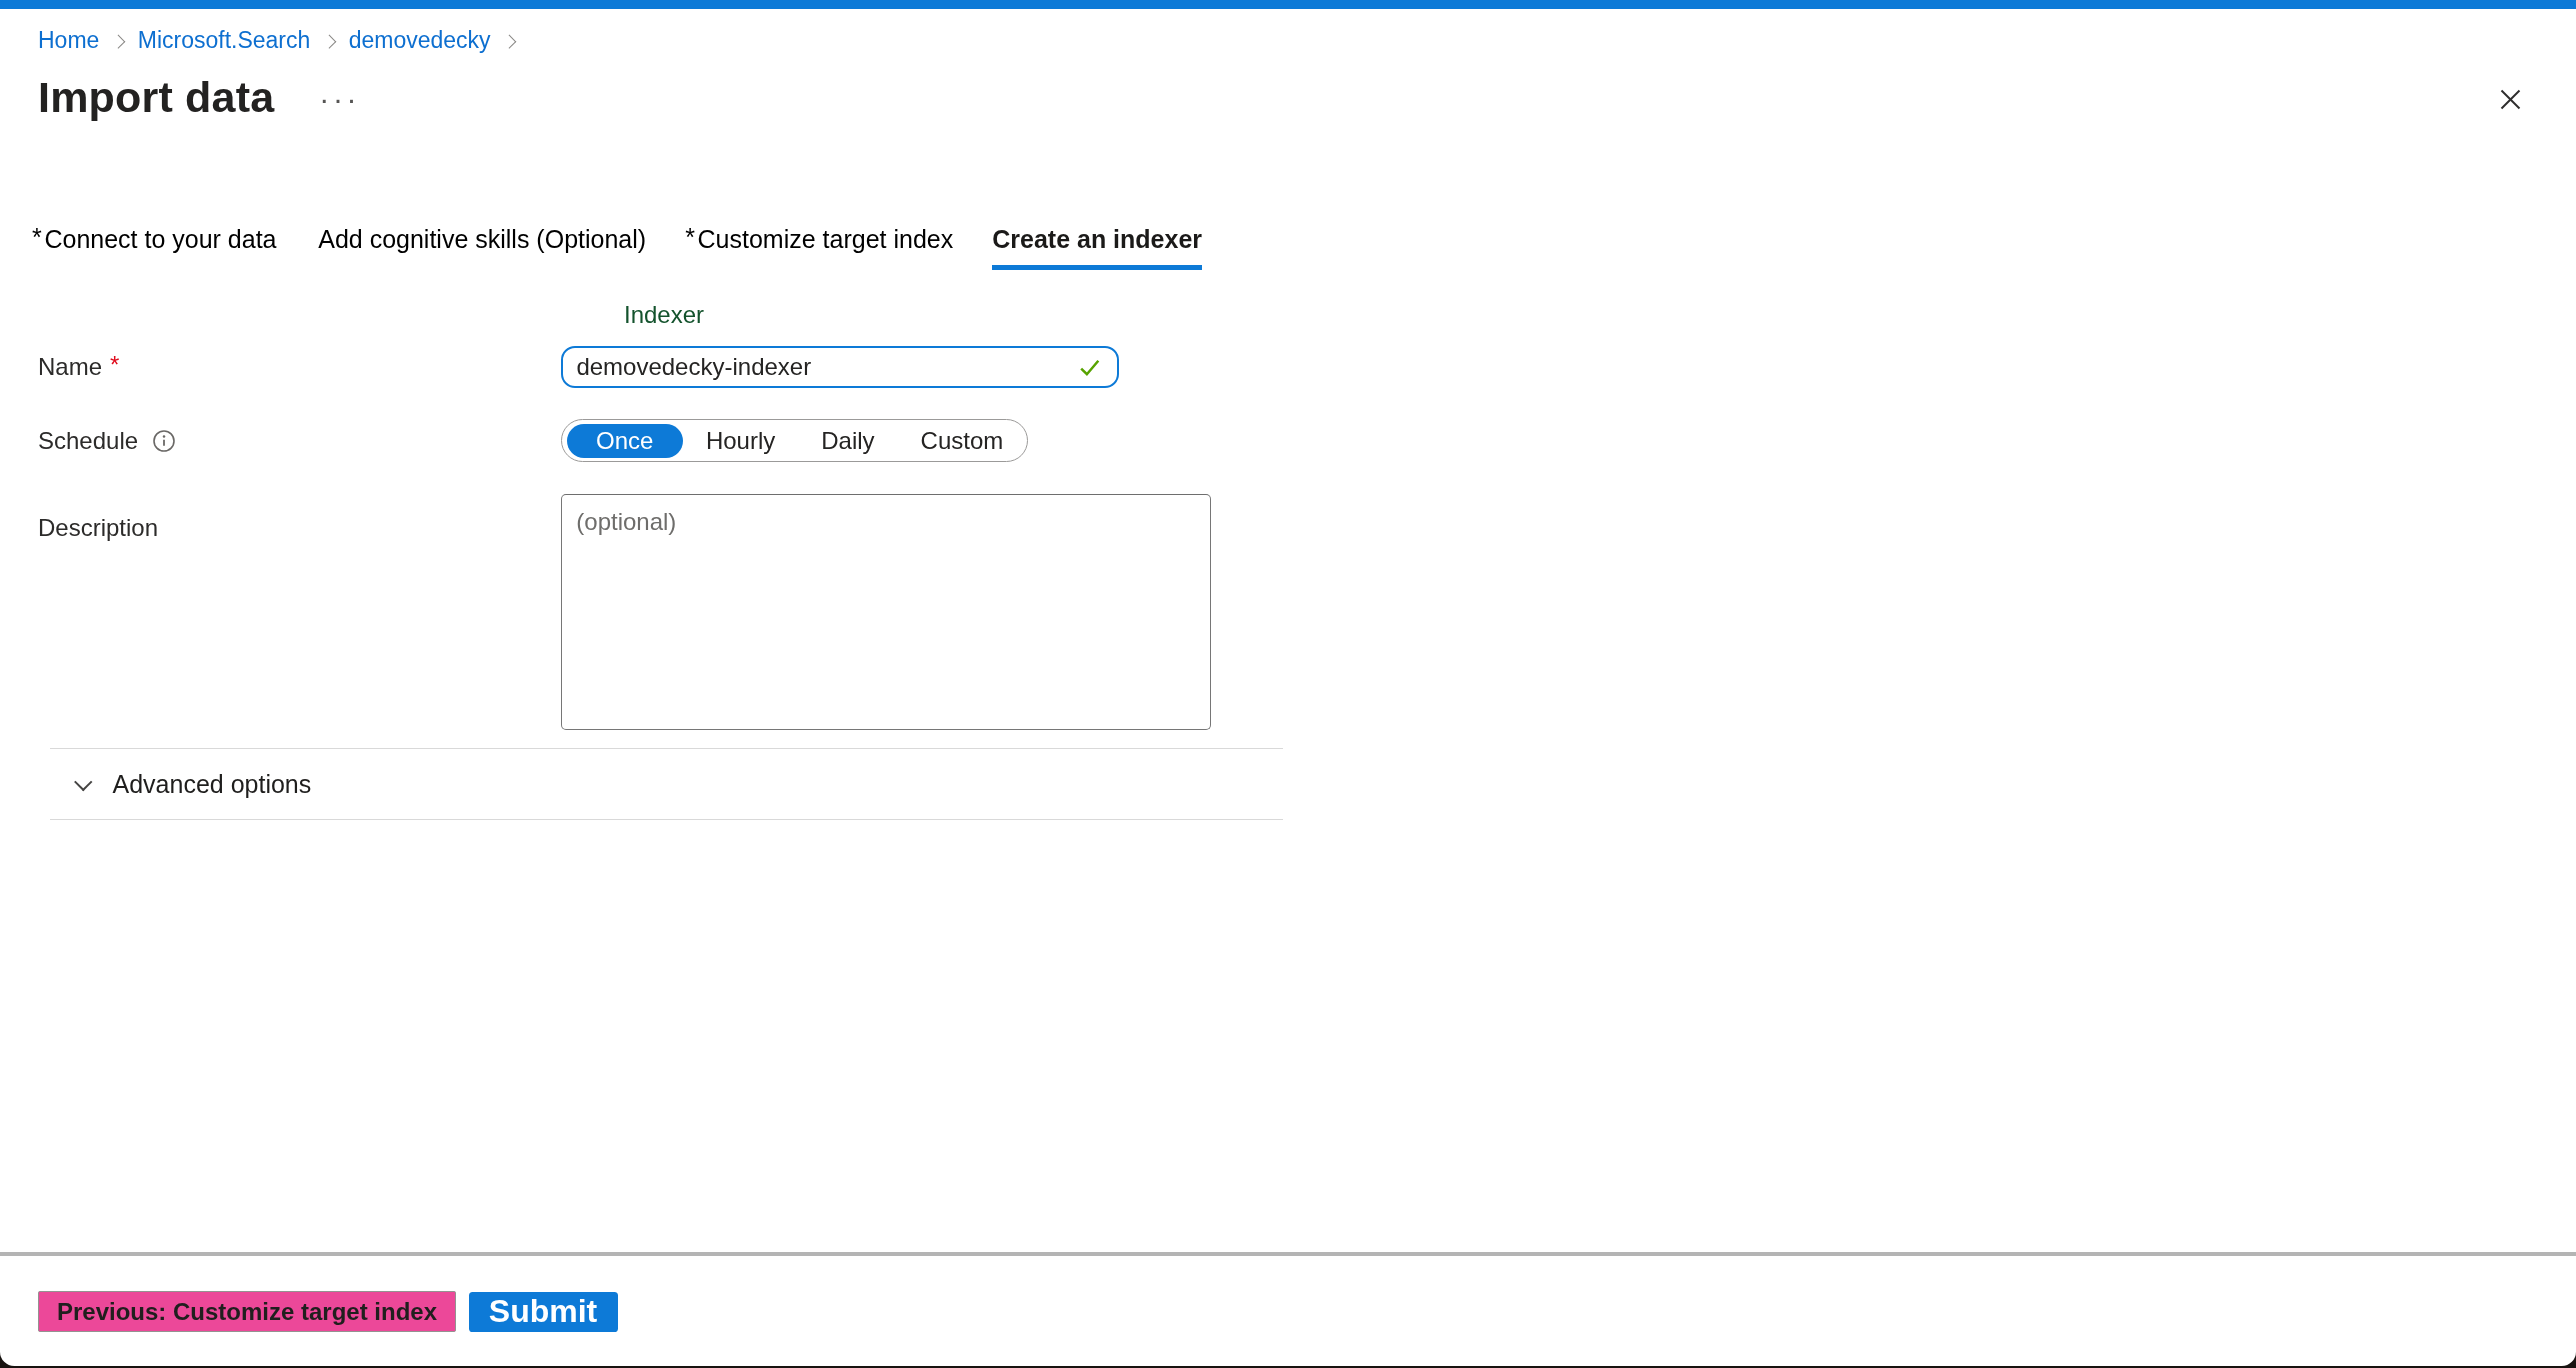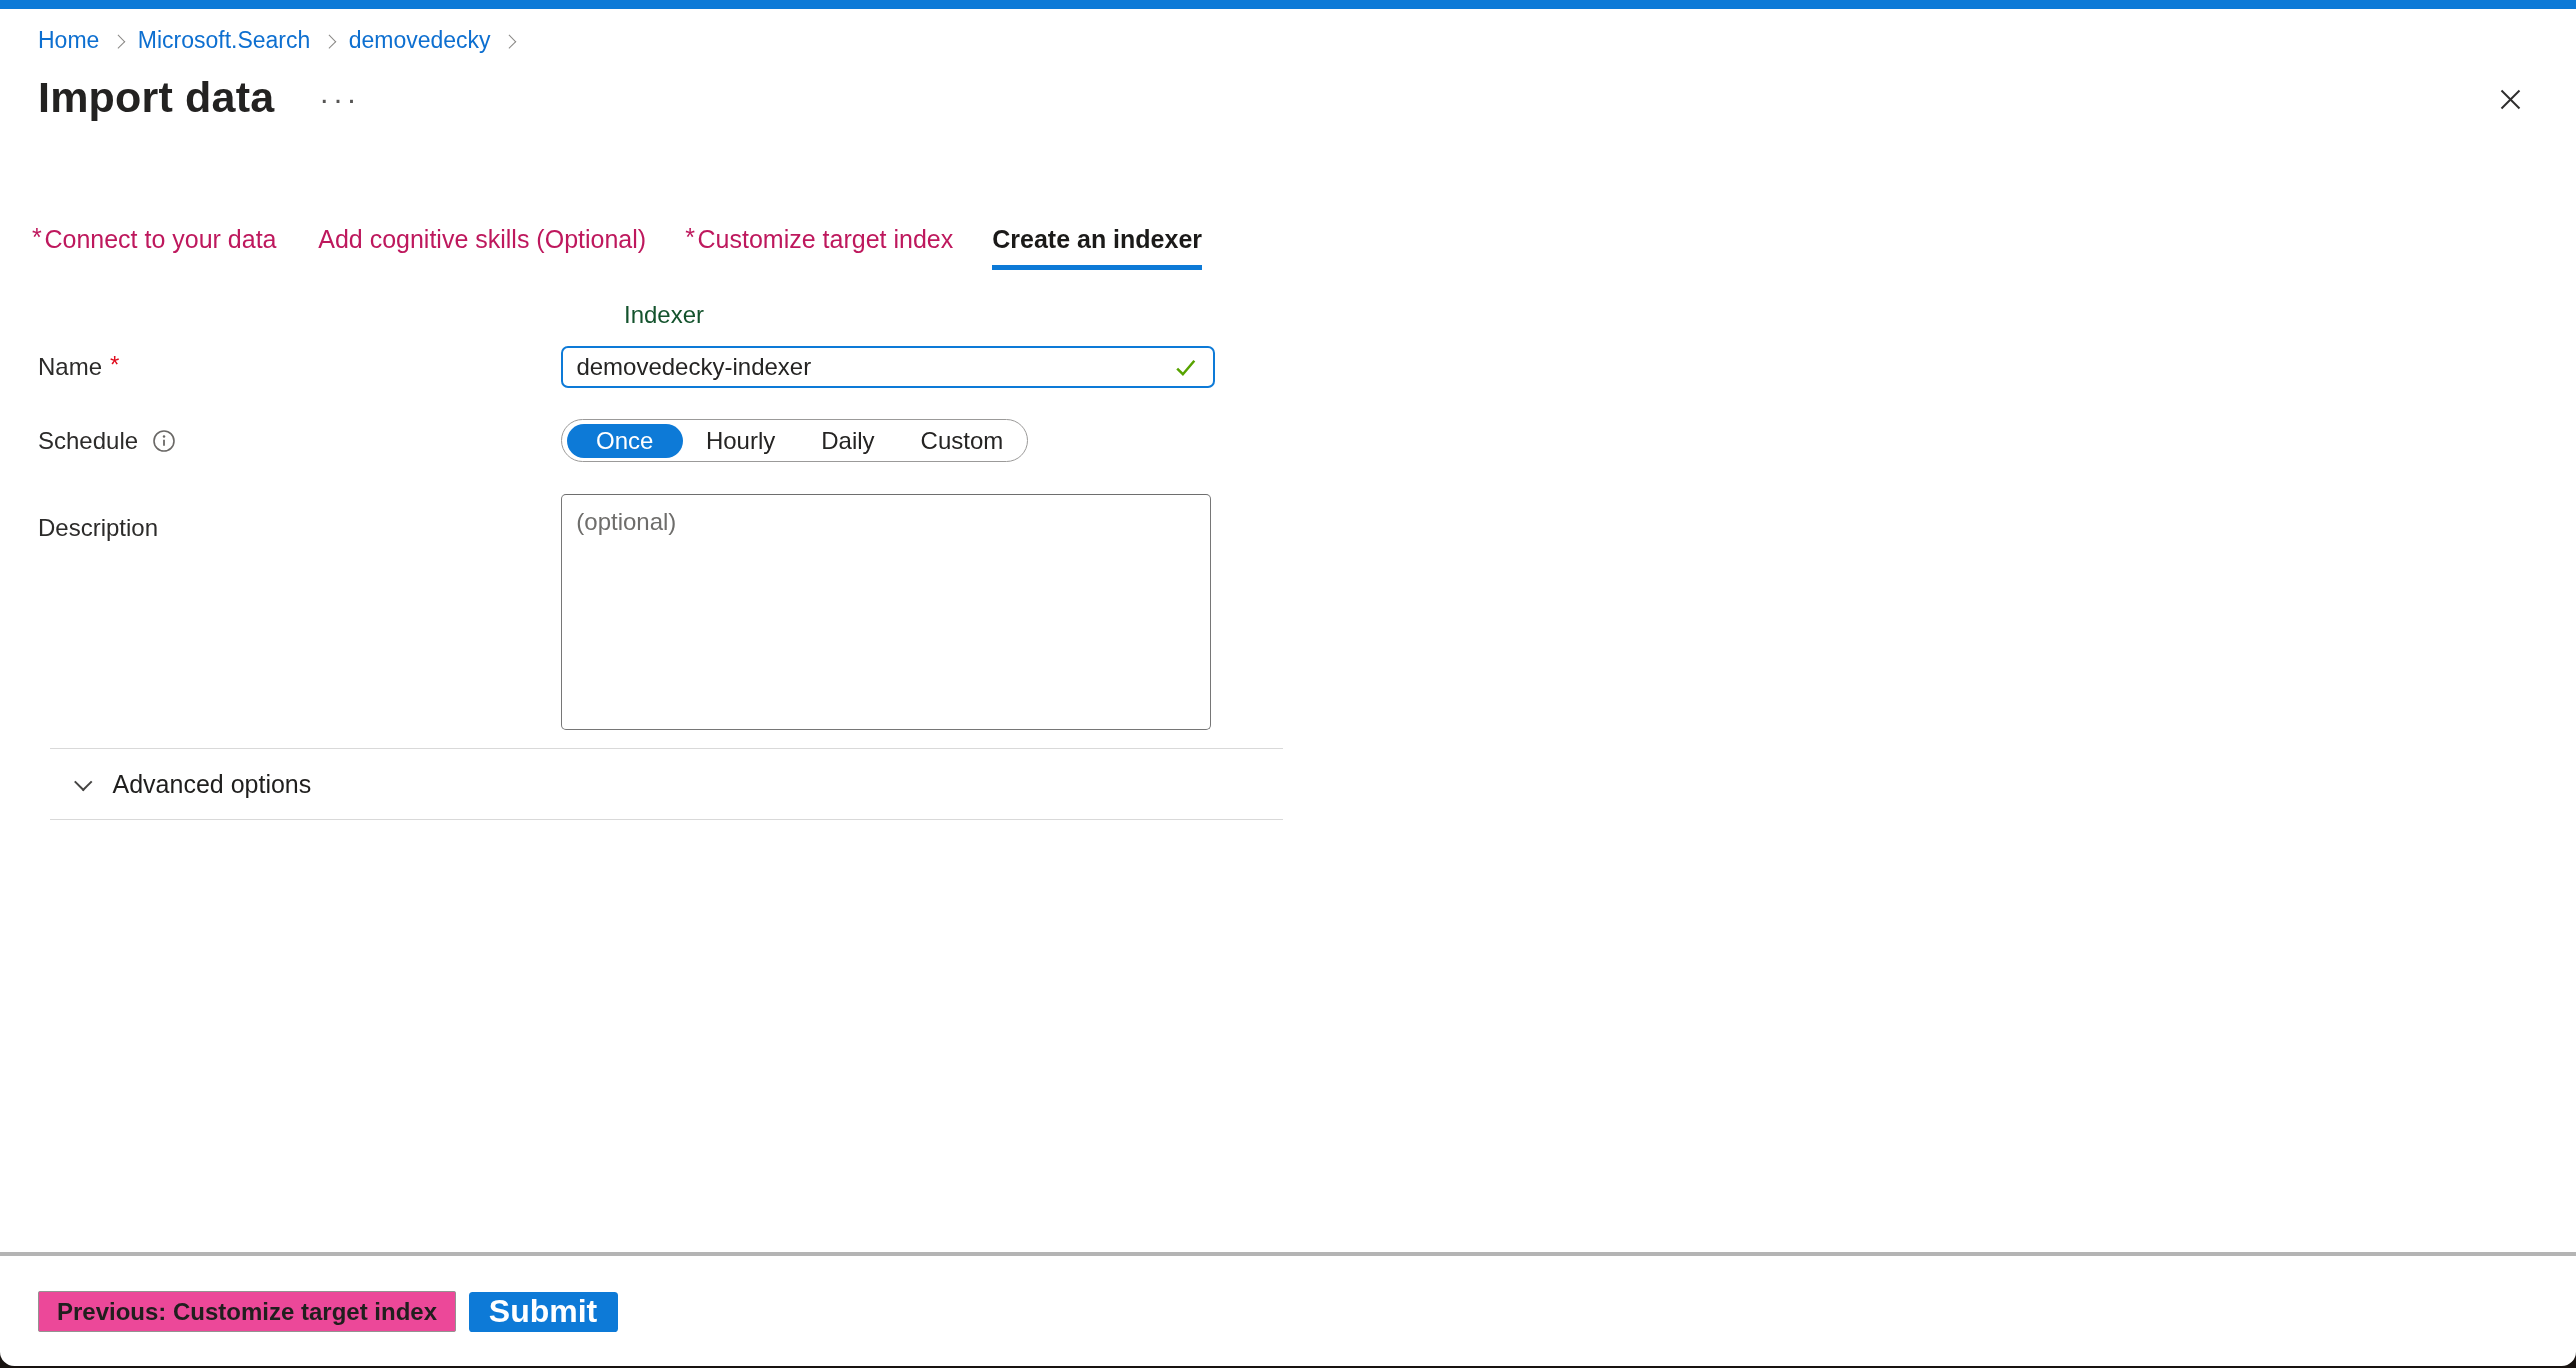--- a/index.html
+++ b/index.html
@@ -47,41 +47,41 @@
     display: flex; align-items: center; justify-content: center;
     cursor: pointer;
   }
   
   .tabs {
     position: absolute; left: 32px; top: 224px;
     display: flex; gap: 39px;
   }
   .tab {
     position: relative;
-    font-size: 25px; color: #be185d;
+    font-size: 25px; color: #000000;
     line-height: 30px;
     cursor: pointer;
     white-space: nowrap;
   }
   .tab .req { position: relative; top: -1.8px; margin-right: 2.7px; }
   .tab.active { color: #1b1a19; font-weight: 700; }
   .tab-underline {
     position: absolute; left: 0; right: 0; bottom: -16px; height: 5.4px;
     background: #0d7ad7;
   }
   
   .form { position: absolute; left: 38px; top: 301px; width: 1252px; }
   .section-label { font-size: 24px; color: #14532d; line-height: 27px; margin-bottom: 18px; text-align: center; }
   .form-row { display: flex; align-items: center; }
   .form-label-col { width: 523px; flex: 0 0 523px; font-size: 24px; color: #2c2b2a; display: flex; align-items: center; }
   .req-star { color: #e00b1c; margin-left: 8px; position: relative; top: -1.8px; font-size: 24px; }
   .row-name { margin-bottom: 31px; }
   .name-input-wrap {
-    width: 654px; height: 42px;
-    border: 2.7px solid #0d7ad7; border-radius: 7px;
+    width: 558px; height: 42px;
+    border: 2.7px solid #0d7ad7; border-radius: 14px;
     background: #fff;
     display: flex; align-items: center;
     padding: 0 14.3px 0 13.4px;
   }
   .name-input {
     flex: 1; border: none; outline: none;
     font-family: "Liberation Sans", sans-serif;
     font-size: 24px; color: #252423;
   }
   .valid-check { flex: 0 0 auto; display: flex; }

